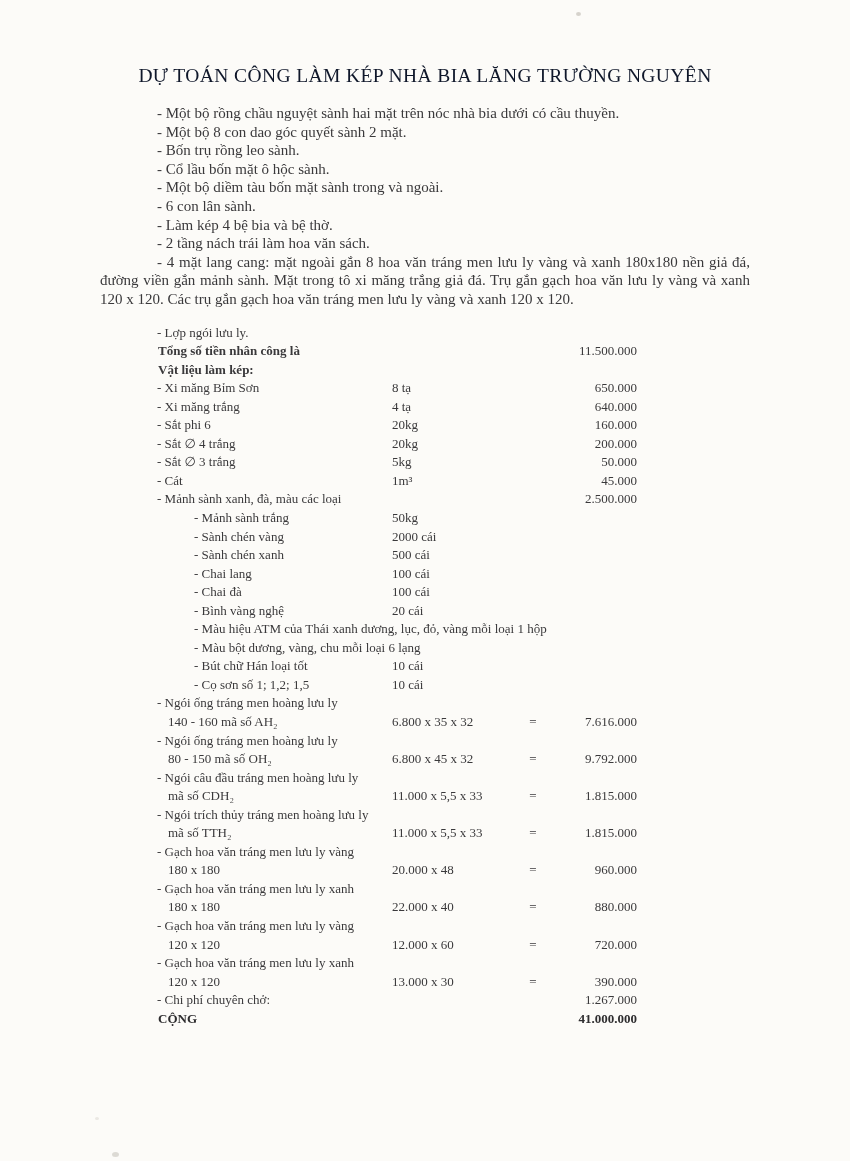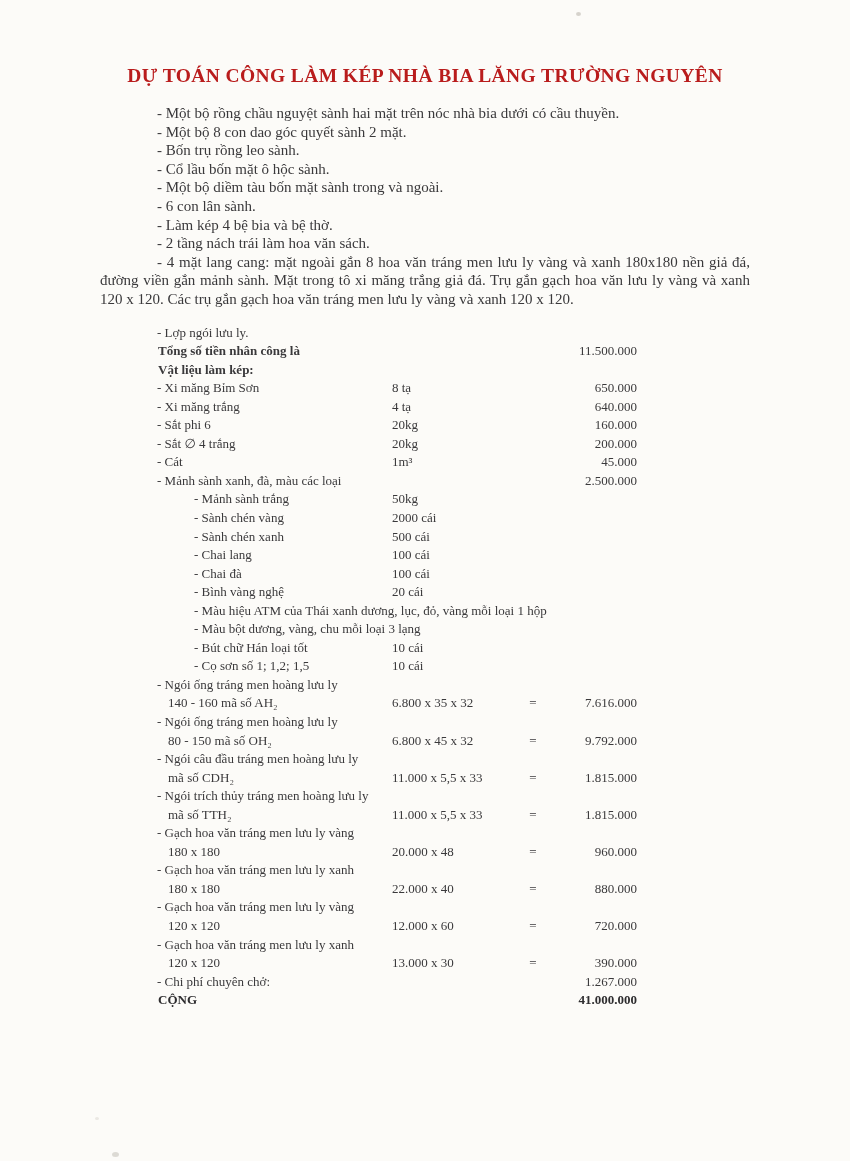--- a/index.html
+++ b/index.html
@@ -16,23 +16,23 @@
   .content {
     position: absolute;
     left: 100px;
     top: 0;
     width: 650px;
   }
   .doc-title {
     margin: 64px 0 0 0;
     text-align: center;
     font-size: 19.5px;
-    font-weight: 700;
+    font-weight: 400;
     letter-spacing: 0.4px;
-    color: #b91c1c;
+    color: #0f172a;
     line-height: 24px;
     white-space: nowrap;
   }
   .bullets { margin-top: 16px; }
   .bullet-line {
     padding-left: 57px;
     font-size: 15px;
     line-height: 18.6px;
     white-space: nowrap;
   }
@@ -133,20 +133,26 @@
     <span class="eq"></span>
     <span class="amt">160.000</span>
   </div>
         <div class="row">
     <span class="label ind-item">- Sắt ∅ 4 trắng</span>
     <span class="qty">20kg</span>
     <span class="eq"></span>
     <span class="amt">200.000</span>
   </div>
         <div class="row">
+    <span class="label ind-item">- Sắt ∅ 3 trắng</span>
+    <span class="qty">5kg</span>
+    <span class="eq"></span>
+    <span class="amt">50.000</span>
+  </div>
+        <div class="row">
     <span class="label ind-item">- Cát</span>
     <span class="qty">1m³</span>
     <span class="eq"></span>
     <span class="amt">45.000</span>
   </div>
         <div class="row">
     <span class="label ind-item">- Mảnh sành xanh, đà, màu các loại</span>
     <span class="qty"></span>
     <span class="eq"></span>
     <span class="amt">2.500.000</span>
@@ -187,21 +193,21 @@
     <span class="eq"></span>
     <span class="amt"></span>
   </div>
         <div class="row">
     <span class="label ind-sub">- Màu hiệu ATM của Thái xanh dương, lục, đỏ, vàng mỗi loại 1 hộp</span>
     <span class="qty"></span>
     <span class="eq"></span>
     <span class="amt"></span>
   </div>
         <div class="row">
-    <span class="label ind-sub">- Màu bột dương, vàng, chu mỗi loại 3 lạng</span>
+    <span class="label ind-sub">- Màu bột dương, vàng, chu mỗi loại 6 lạng</span>
     <span class="qty"></span>
     <span class="eq"></span>
     <span class="amt"></span>
   </div>
         <div class="row">
     <span class="label ind-sub">- Bút chữ Hán loại tốt</span>
     <span class="qty">10 cái</span>
     <span class="eq"></span>
     <span class="amt"></span>
   </div>

